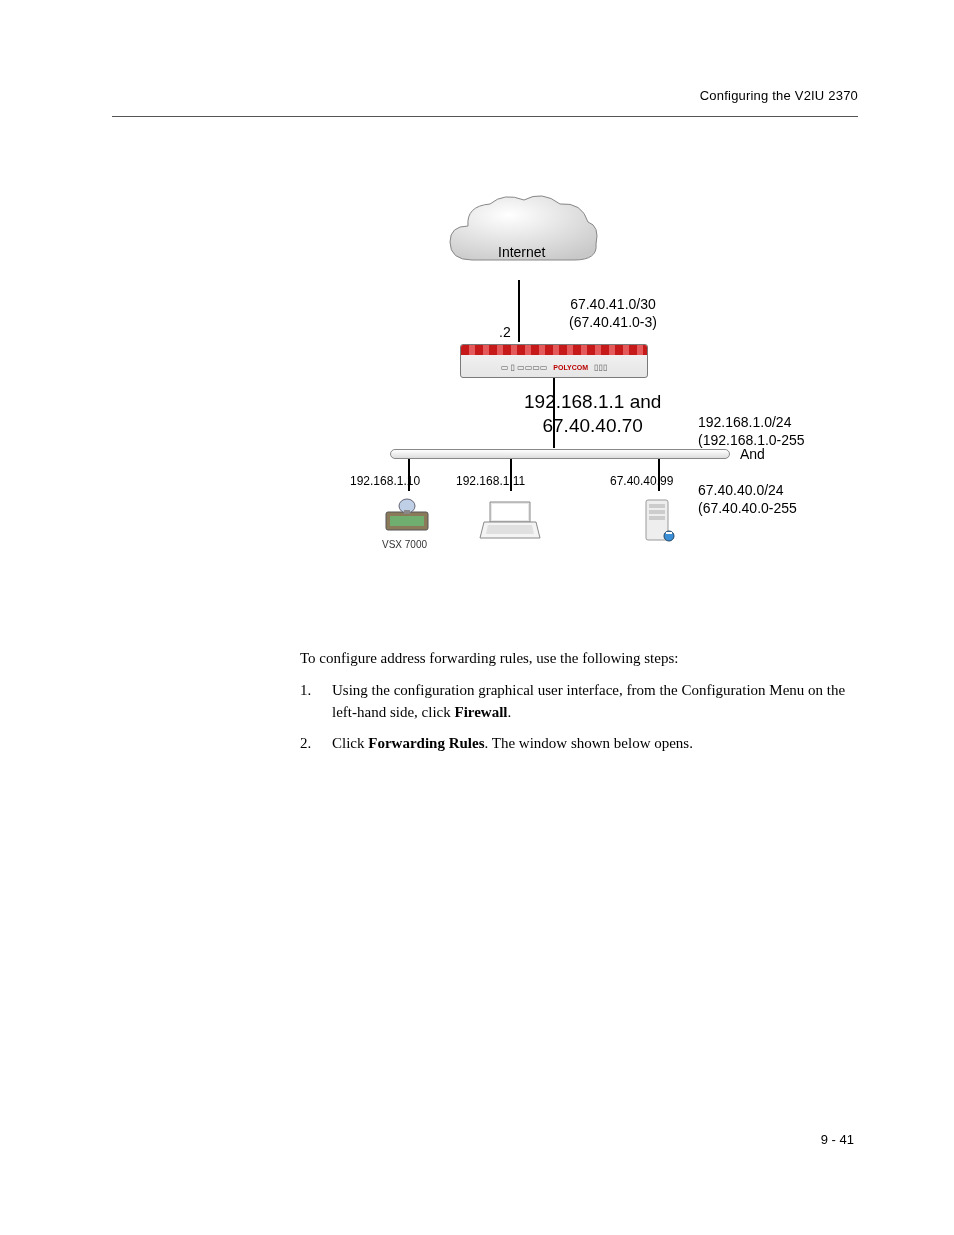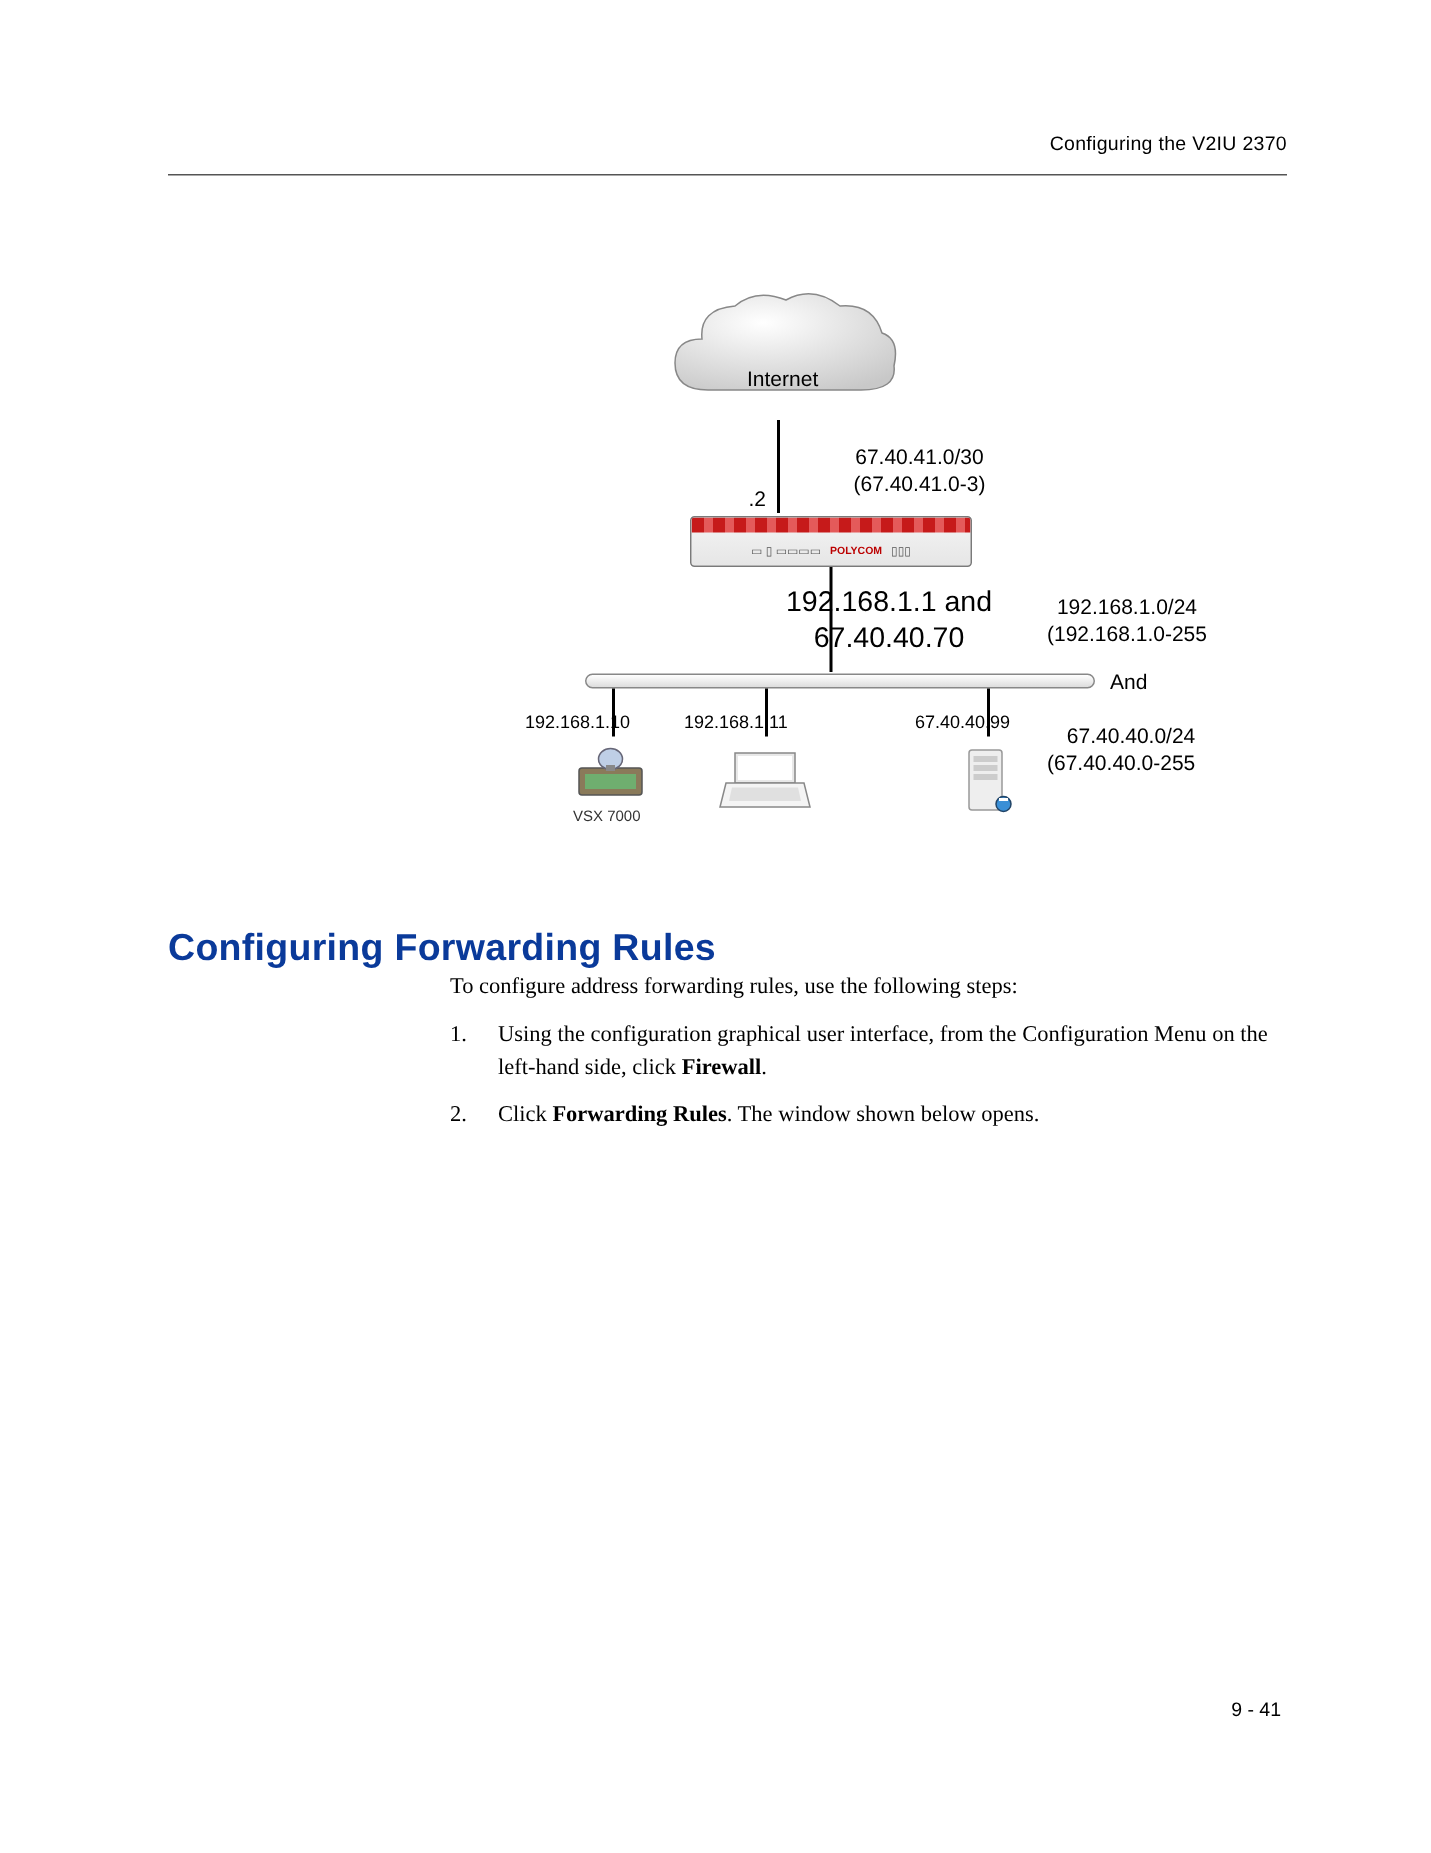--- a/index.html
+++ b/index.html
@@ -106,25 +106,24 @@
   .router-ip {
     position: absolute;
     left: 186px; top: 206px;
     font-family: Arial, sans-serif;
     font-size: 19px;
     line-height: 1.25;
     text-align: center;
   }
   .subnet1 {
     position: absolute;
-    left: 360px; top: 212px;
+    left: 360px; top: 230px;
     font-family: Arial, sans-serif;
     font-size: 14px;
     line-height: 1.25;
-    text-align: center;
   }
   .bus {
     position: absolute;
     left: 52px; top: 265px;
     width: 340px; height: 10px;
     border: 1px solid #888;
     border-radius: 6px;
     background: linear-gradient(#fff,#ddd);
   }
   .and {
@@ -145,21 +144,21 @@
   }
   .ip1 { left: 12px; top: 290px; }
   .ip2 { left: 118px; top: 290px; }
   .ip3 { left: 272px; top: 290px; }
   .subnet2 {
     position: absolute;
     left: 360px; top: 298px;
     font-family: Arial, sans-serif;
     font-size: 14px;
     line-height: 1.25;
-    text-align: right;
+    text-align: left;
   }
   .dev {
     position: absolute;
     top: 314px;
   }
   .dev svg { display:block; }
   .dev1 { left: 42px; }
   .dev2 { left: 140px; }
   .dev3 { left: 300px; }
   .vsx {
@@ -292,21 +291,20 @@
         <rect x="11" y="6" width="16" height="4" fill="#ccc"></rect>
         <rect x="11" y="12" width="16" height="4" fill="#ccc"></rect>
         <rect x="11" y="18" width="16" height="4" fill="#ccc"></rect>
         <circle cx="31" cy="38" r="5" fill="#3a8fd6" stroke="#246"></circle>
         <rect x="28" y="34" width="6" height="2" fill="#fff"></rect>
       </svg>
     </div>
 
   </div>
 
-  <h2 class="section-title">Configuring Forwarding Rules</h2>
 
   <div class="body-text">
     <p class="intro">To configure address forwarding rules, use the following steps:</p>
     <ol class="steps">
       <li class="step">
         <span class="step-num">1.</span>
         <span class="step-body">
           <span>Using the configuration graphical user interface, from the Configuration Menu on the left-hand side, click </span><b>Firewall</b><span>.</span>
         </span>
       </li>

